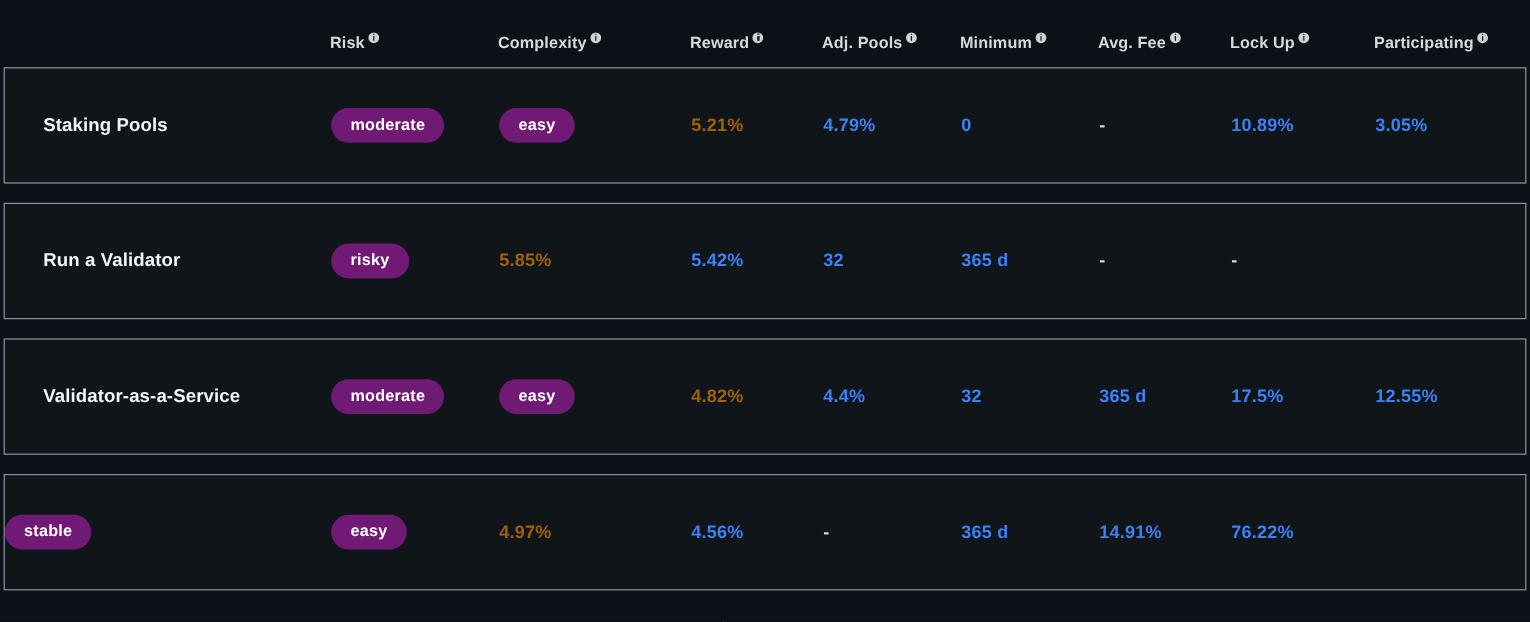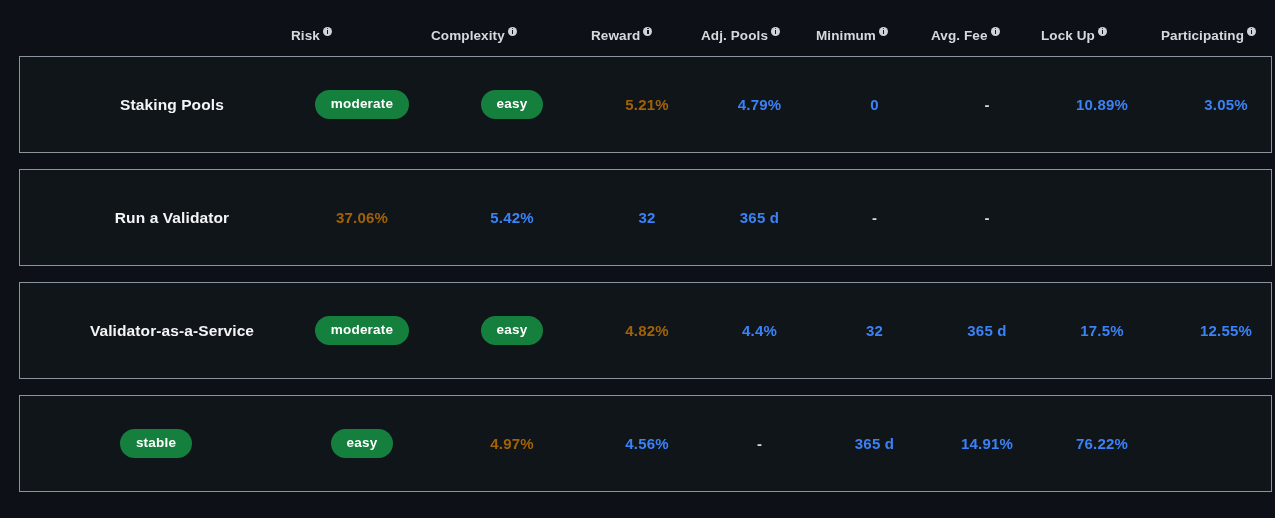--- a/index.html
+++ b/index.html
@@ -15,21 +15,20 @@
     color: #e6e8ea;
     -webkit-font-smoothing: antialiased;
   }
 
   .staking-table {
     position: relative;
     width: 1275px;
     height: 518px;
     box-sizing: border-box;
     background: #0d1117;
-    padding-left: 16px;
   }
 
   
   .grid {
     display: grid;
     grid-template-columns:
       272px   
       140px   
       160px   
       110px   
@@ -86,21 +85,20 @@
     left: 4px;
     top: 3.6px;
     width: 1.2px;
     height: 3.6px;
     background: #12171c;
   }
 
   
   .rows {
     padding: 0 3px;
-    text-align: center;
   }
   .row {
     height: 97px;
     margin-bottom: 16px;
     background: #10151a;
     border: 1px solid #8b949e;
     box-sizing: border-box;
   }
 
   .cell {
@@ -115,21 +113,21 @@
     font-size: 15.5px;
     font-weight: bold;
     color: #f3f5f7;
     letter-spacing: 0.1px;
   }
   .cell-reward { color: #a16207; }
   .cell-dash { color: #d6d9dc; }
 
   .badge {
     display: inline-block;
-    background: #15803d;
+    background: #701a75;
     color: #ffffff;
     font-size: 13.5px;
     font-weight: bold;
     border-radius: 999px;
     padding: 7px 16px 8px 16px;
     letter-spacing: 0.2px;
     line-height: 1;
     white-space: nowrap;
   }
 
@@ -213,21 +211,24 @@
       <div class="cell cell-reward">5.21%</div>
       <div class="cell">4.79%</div>
       <div class="cell">0</div>
       <div class="cell cell-dash">-</div>
       <div class="cell">10.89%</div>
       <div class="cell">3.05%</div>
     </div>
 
     <div class="grid row">
       <div class="cell cell-name">Run a Validator</div>
-      <div class="cell cell-reward">37.06%</div>
+      <div>
+        <span class="badge">risky</span>
+      </div>
+      <div class="cell cell-reward">5.85%</div>
       <div class="cell">5.42%</div>
       <div class="cell">32</div>
       <div class="cell">365 d</div>
       <div class="cell cell-dash">-</div>
       <div class="cell cell-dash">-</div>
     </div>
 
     <div class="grid row">
       <div class="cell cell-name">Validator-as-a-Service</div>
       <div>

